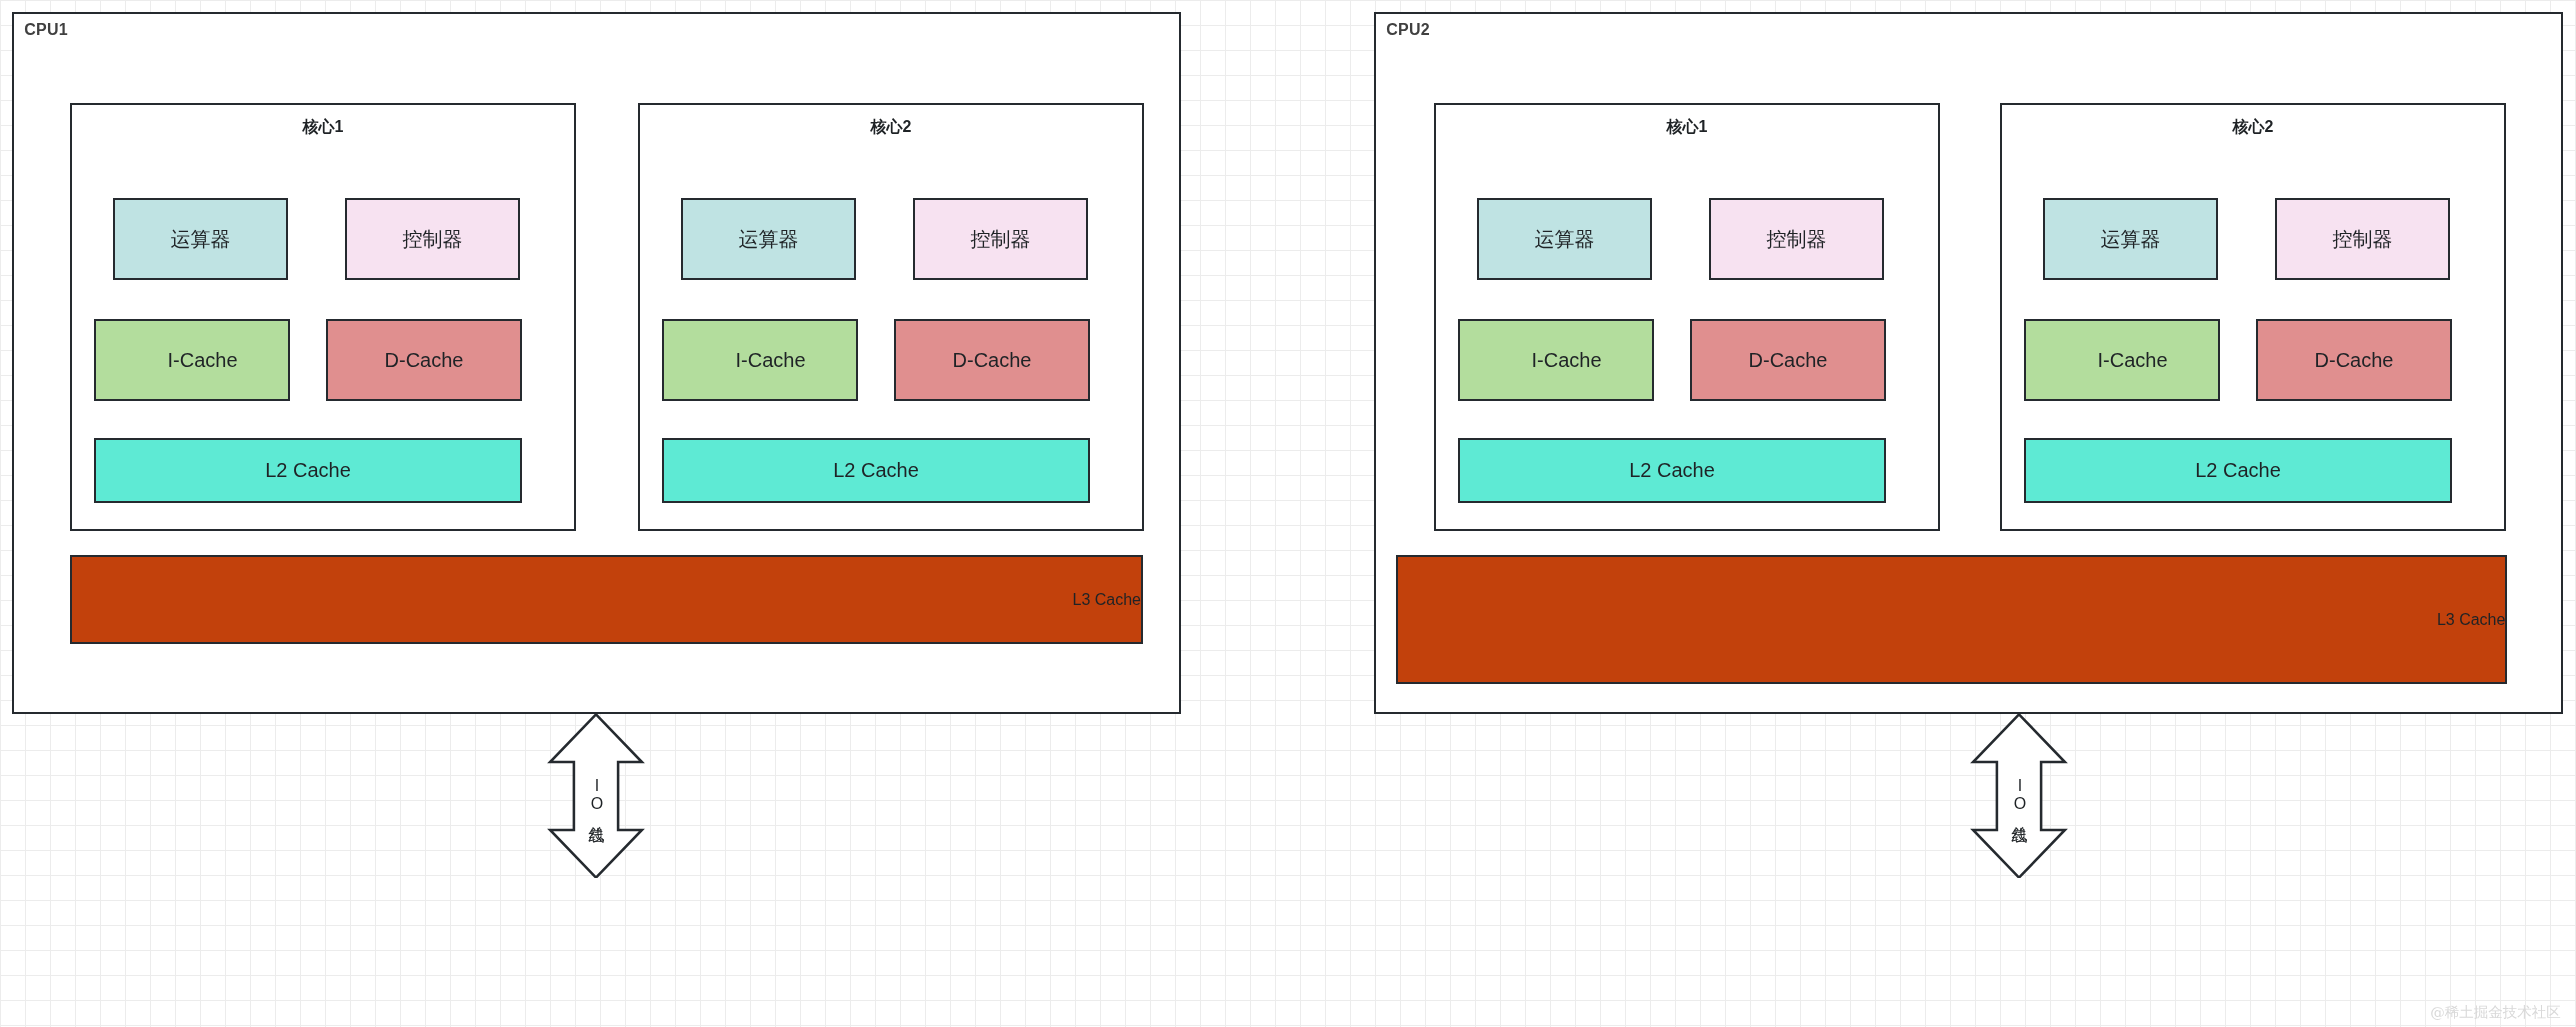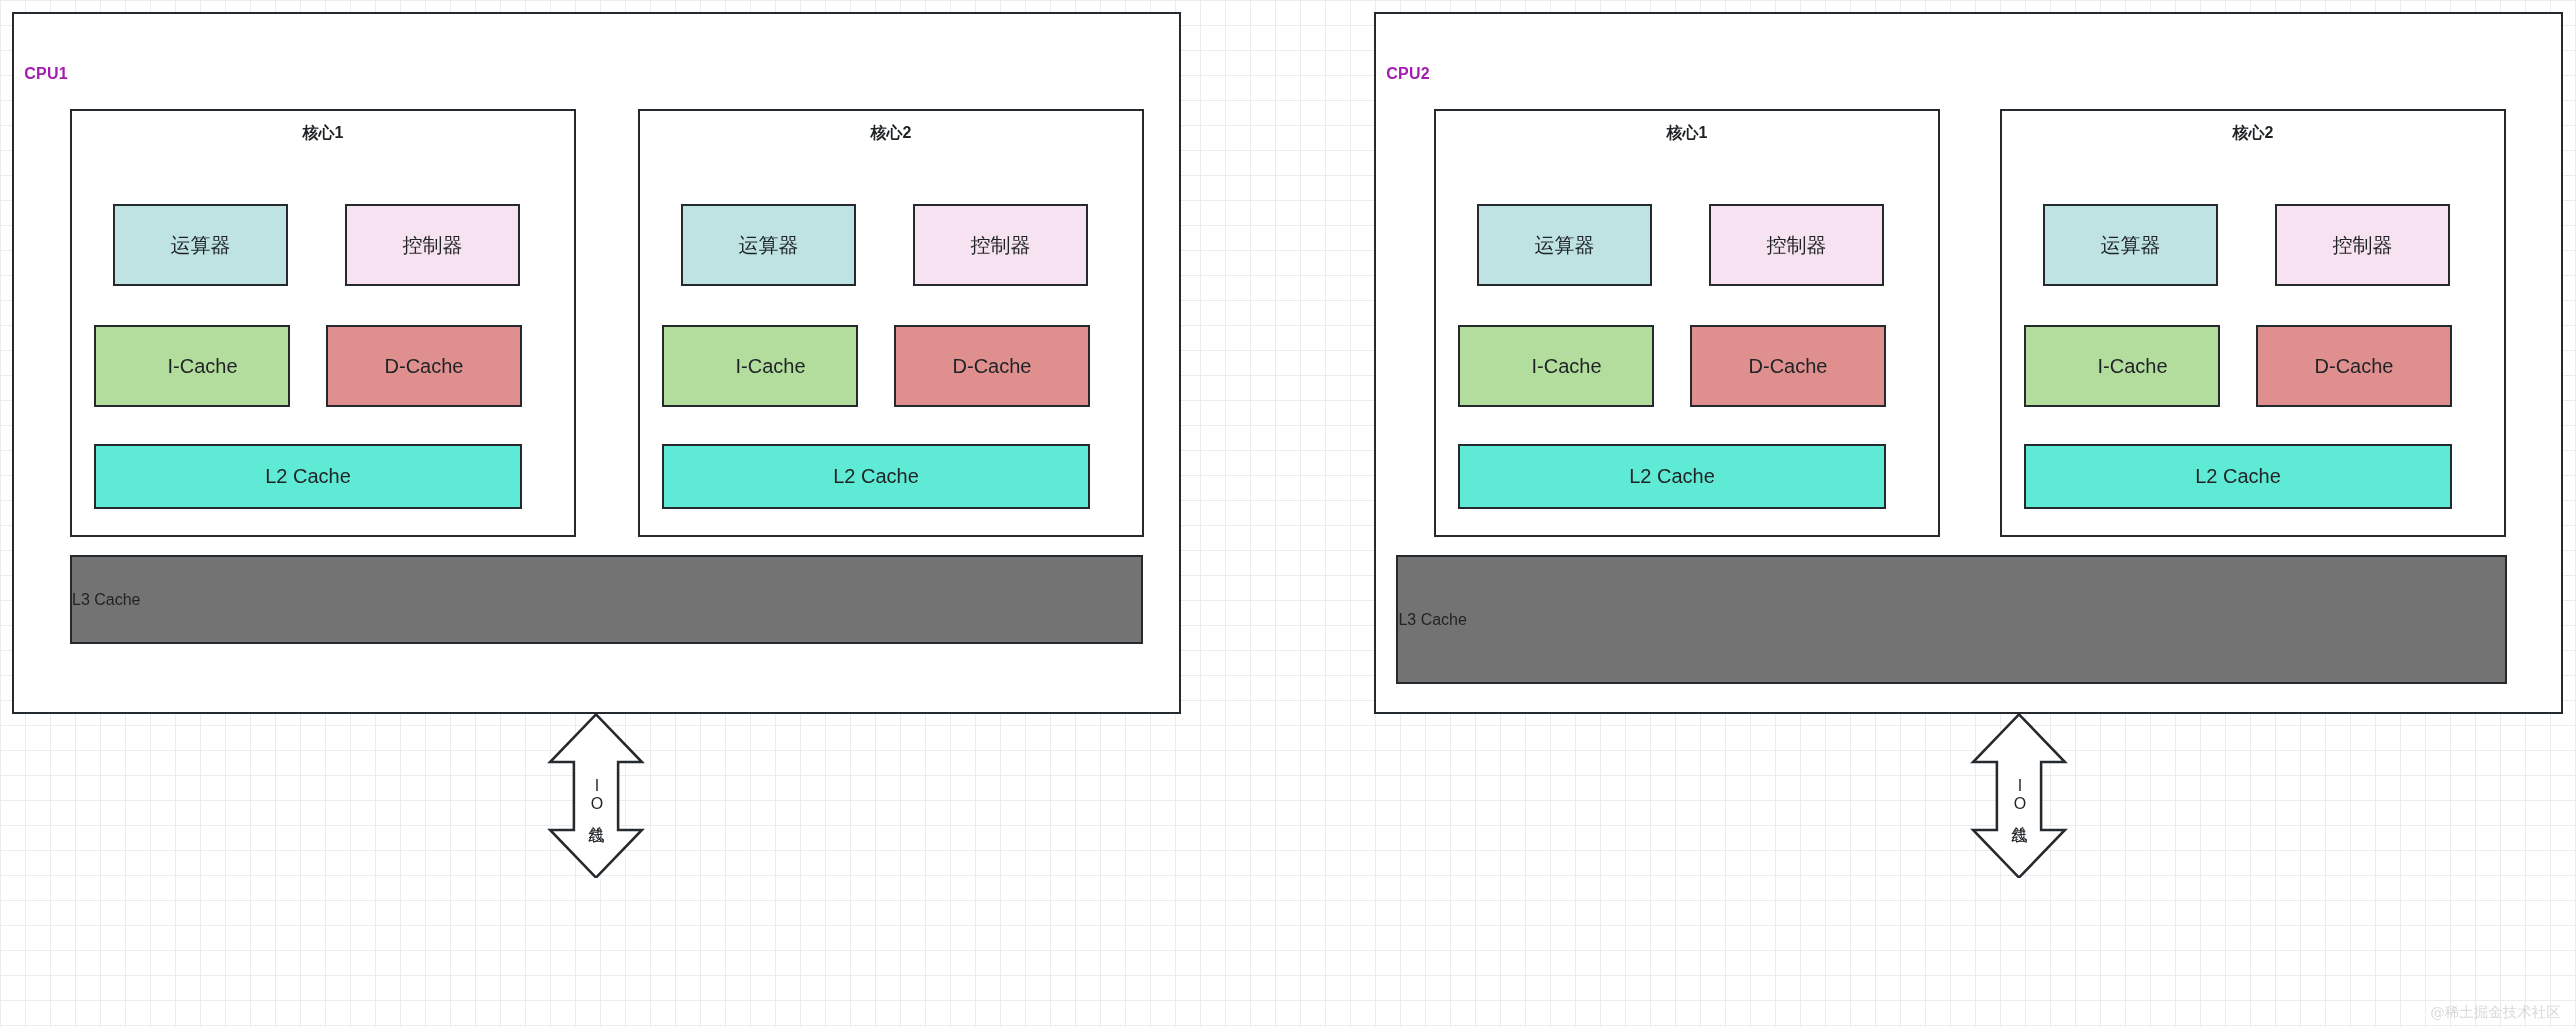--- a/index.html
+++ b/index.html
@@ -19,48 +19,46 @@
     background-size: 25px 25px;
     position: relative;
   }
 
   #stage { position: absolute; inset: 0; }
 
   
   .box {
     position: absolute;
     border: 2.6px solid #252a2f;
-    background: #737373;
+    background: #c2410c;
     display: flex;
     align-items: center;
-    justify-content: flex-start;
+    justify-content: flex-end;
   }
 
   .cpu-frame {
     position: absolute;
     border: 2.6px solid #252a2f;
     background: #ffffff;
   }
 
   .cpu-label {
     position: absolute;
     top: 6.8px;
     left: 10.2px;
-    color: #a21caf;
+    color: #404040;
     font-weight: bold;
     font-size: 16px;
     letter-spacing: 0.3px;
-    margin-top: 44px;
   }
 
   .core-frame {
     position: absolute;
     border: 2.6px solid #252a2f;
     background: #ffffff;
-    margin-top: 6px;
   }
 
   .core-title {
     position: absolute;
     top: 12px;
     left: 0;
     right: 0;
     text-align: center;
     font-size: 16px;
     font-weight: bold;

